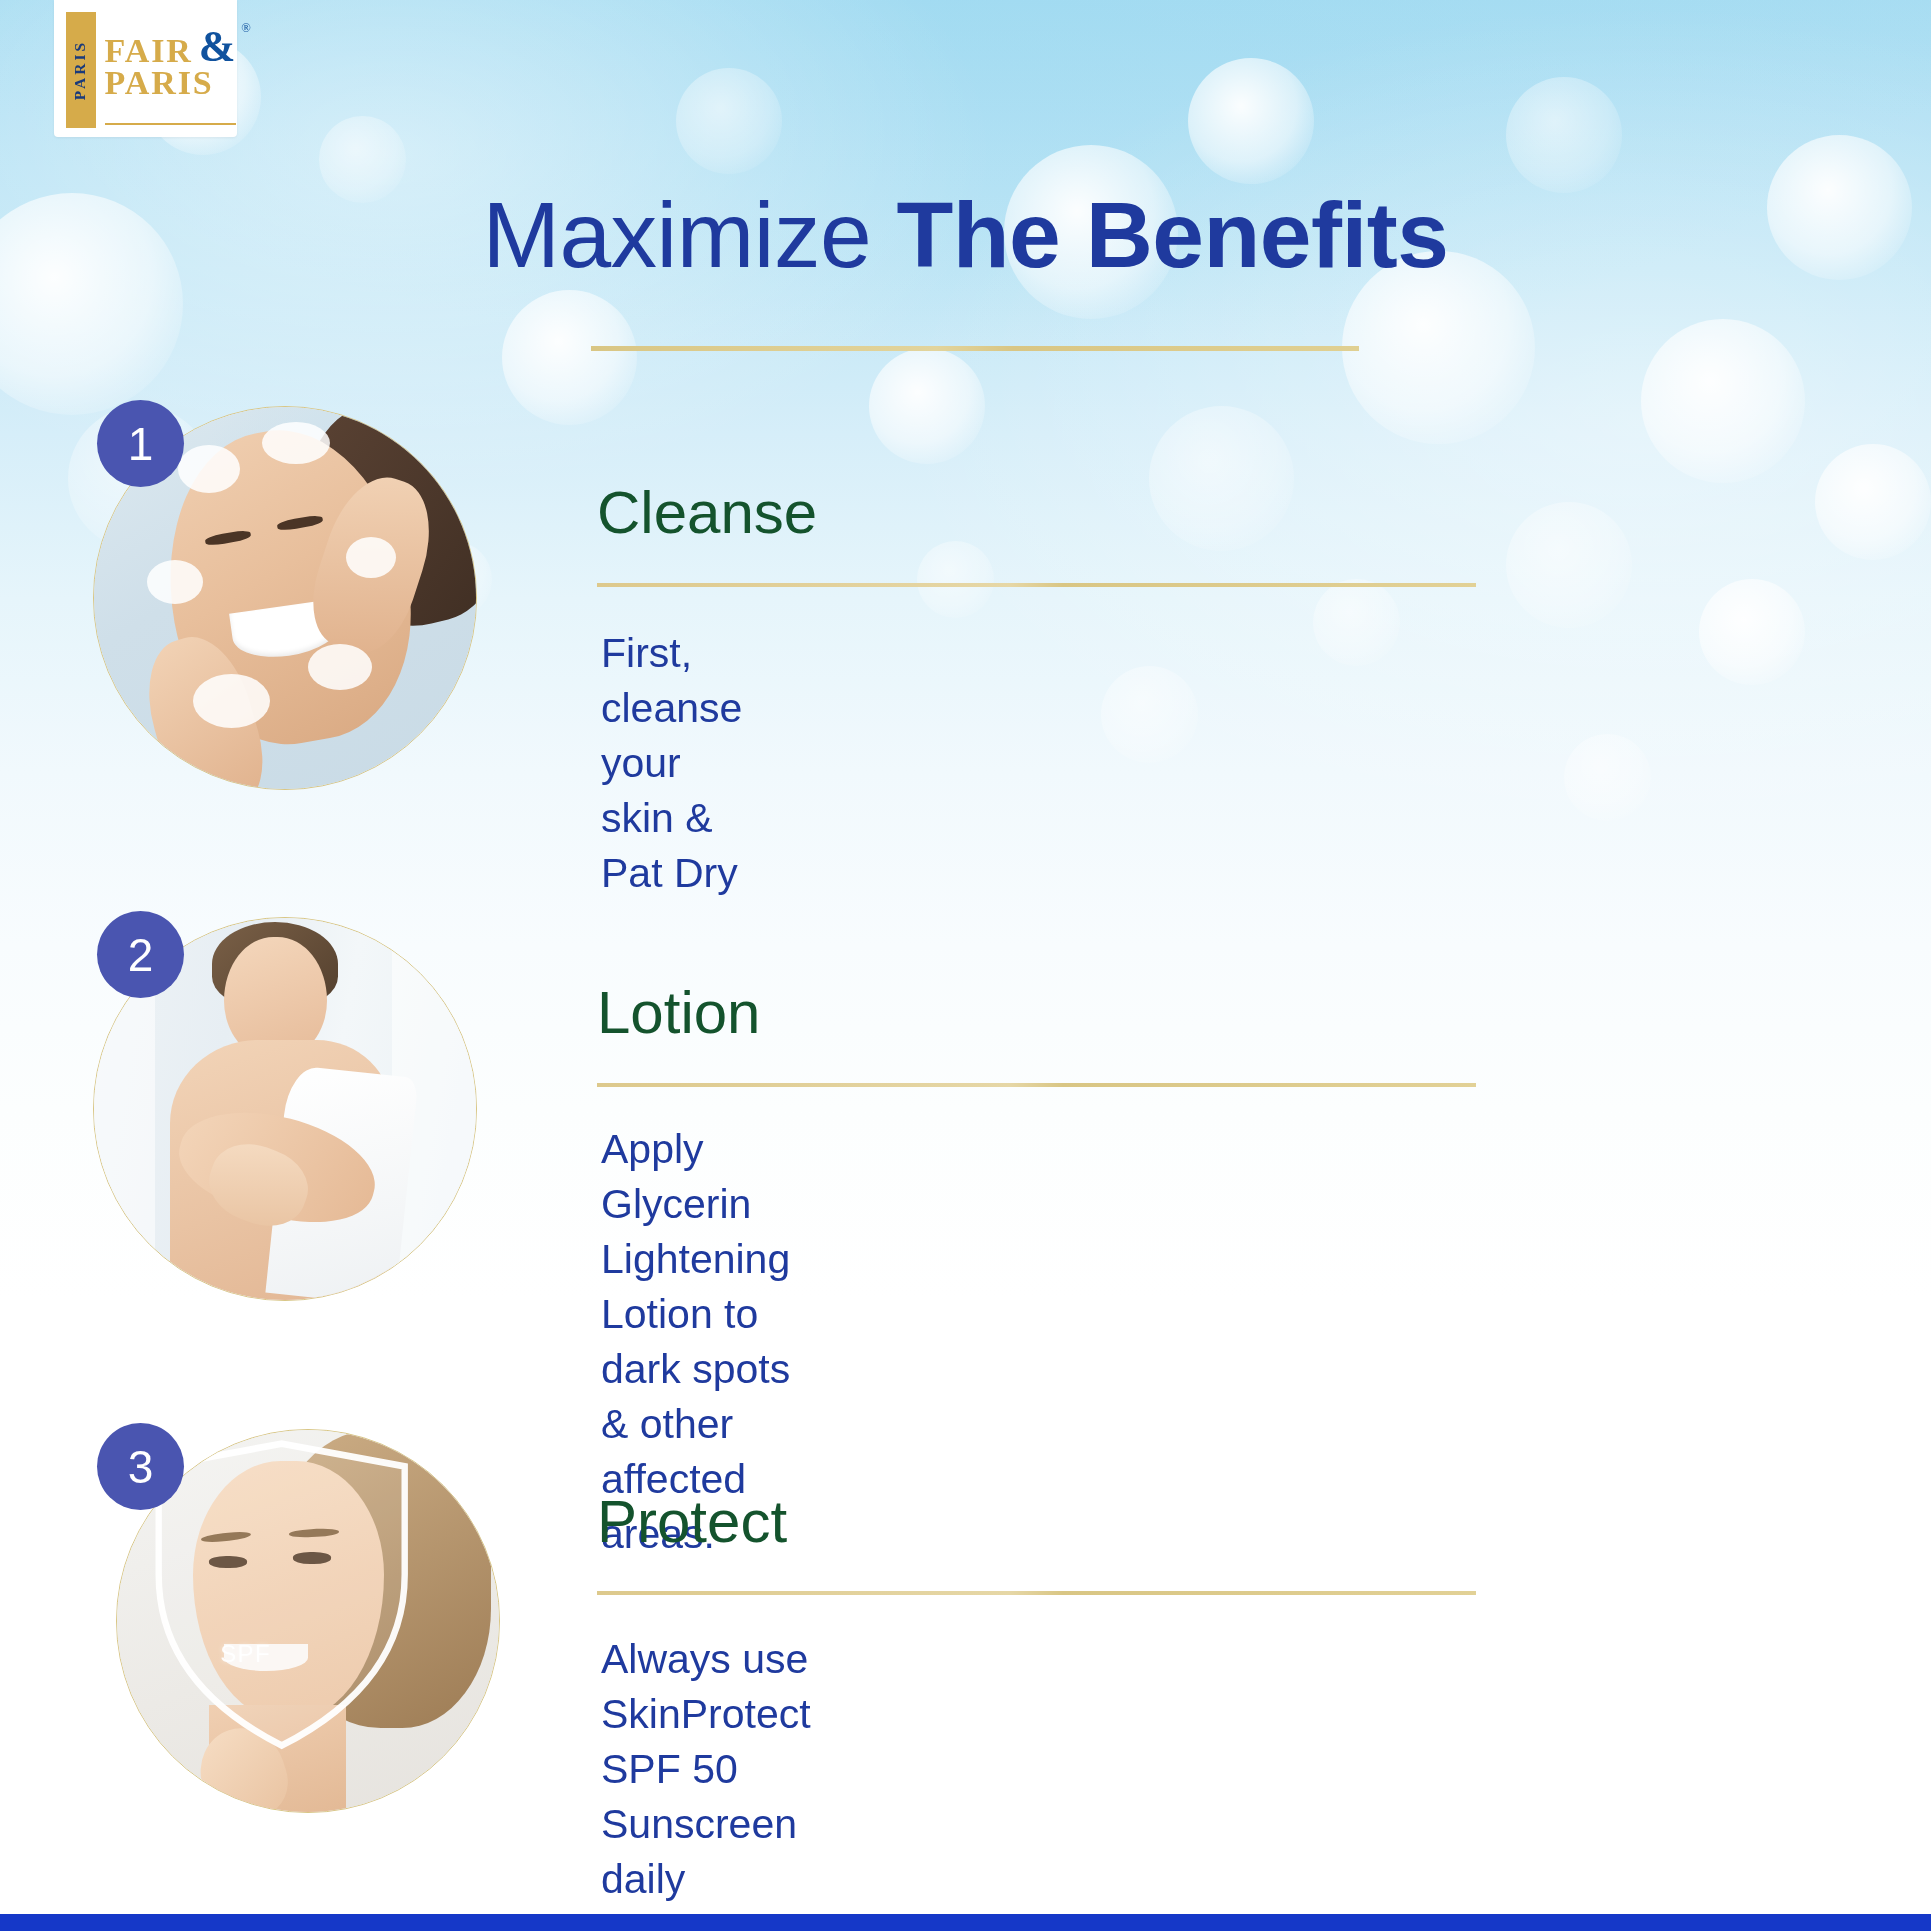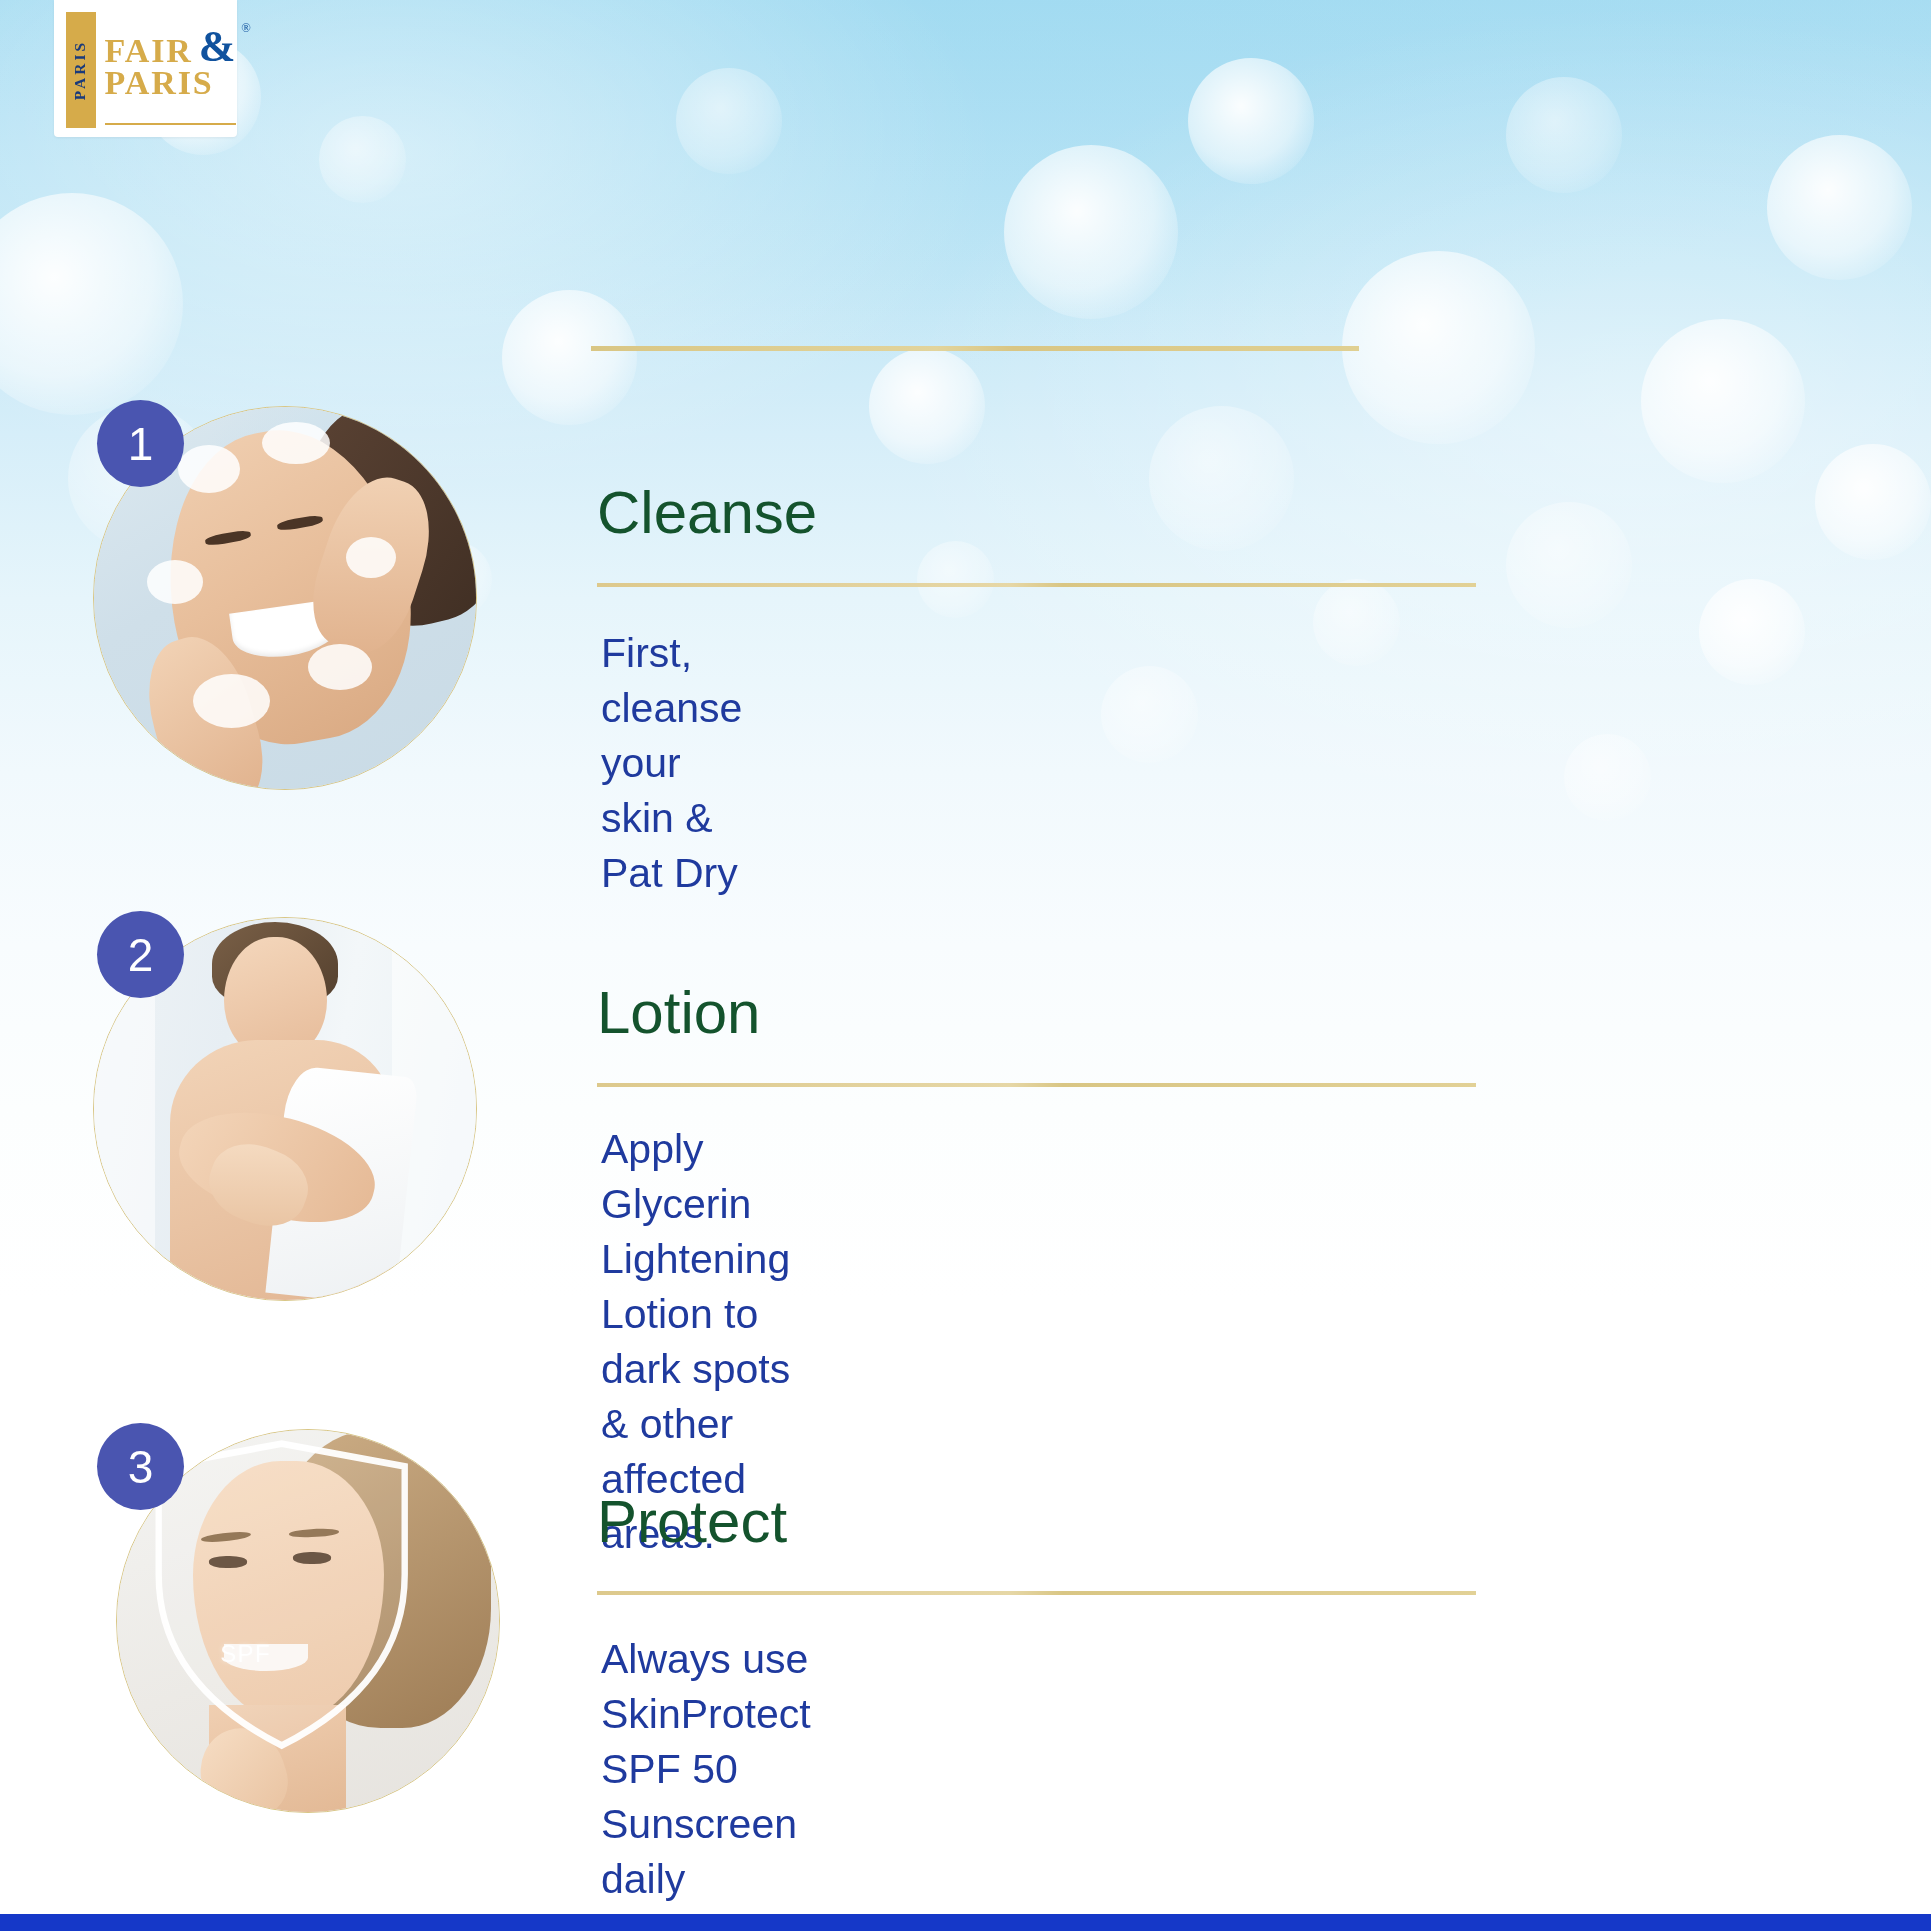--- a/index.html
+++ b/index.html
@@ -473,20 +473,23 @@
           <span>FAIR</span>
           <span class="logo-amp">&amp;</span>
           <span class="logo-reg">®</span>
         </div>
         <div class="logo-line2">PARIS</div>
       </div>
       <div class="logo-rule"></div>
     </div>
   </div>
 
+  <div class="title">
+    <span class="light">Maximize </span><span class="bold">The Benefits</span>
+  </div>
   <div class="title-rule"></div>
 
   <div class="step" id="step-1">
     <div class="step-media">
       <div class="photo">
         <div class="p1-bg"></div>
         <div class="p1-hair"></div>
         <div class="p1-face"></div>
         <div class="p1-eye l"></div>
         <div class="p1-eye r"></div>

